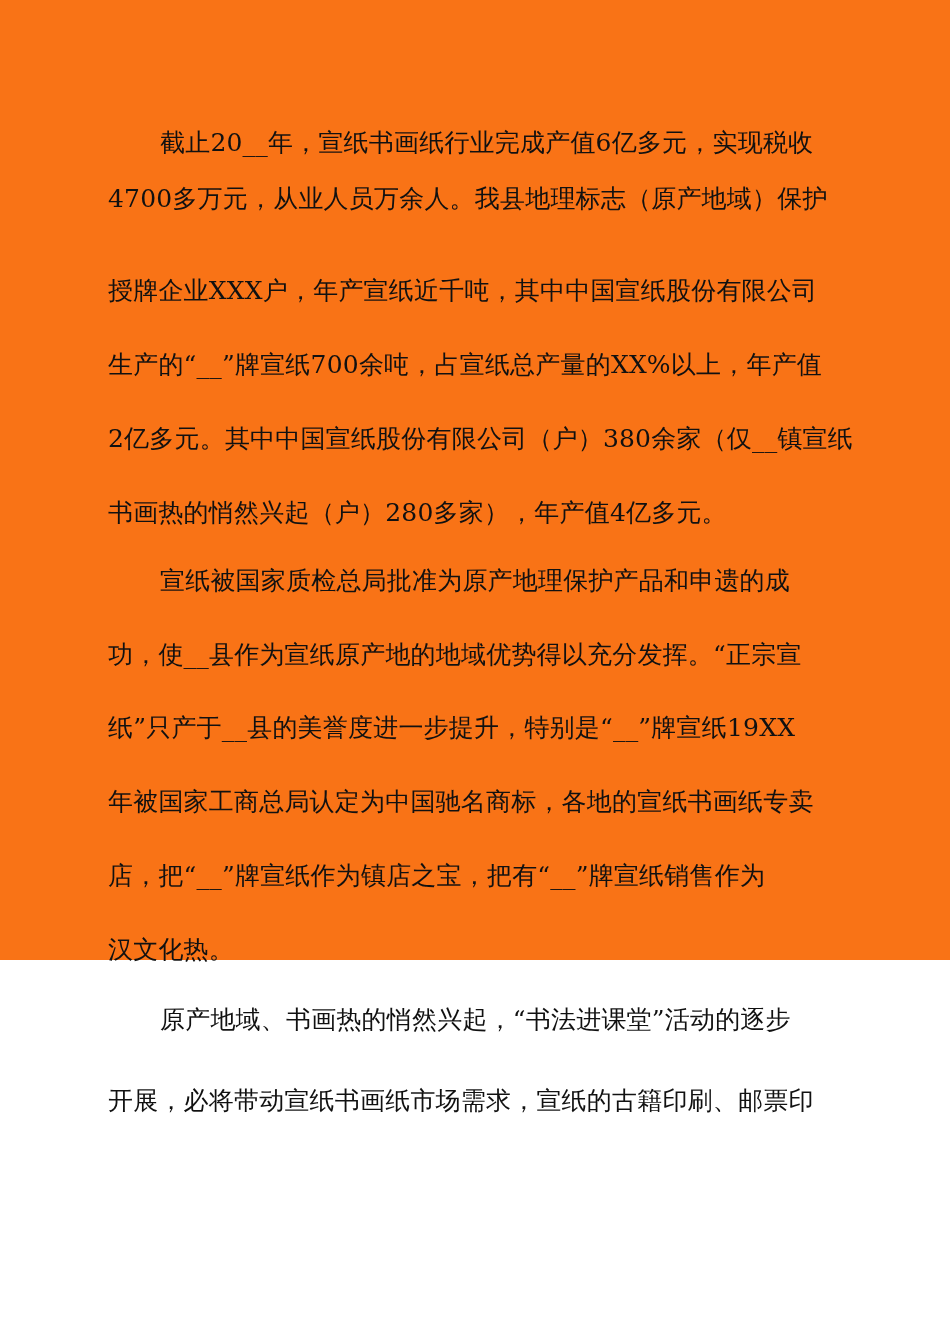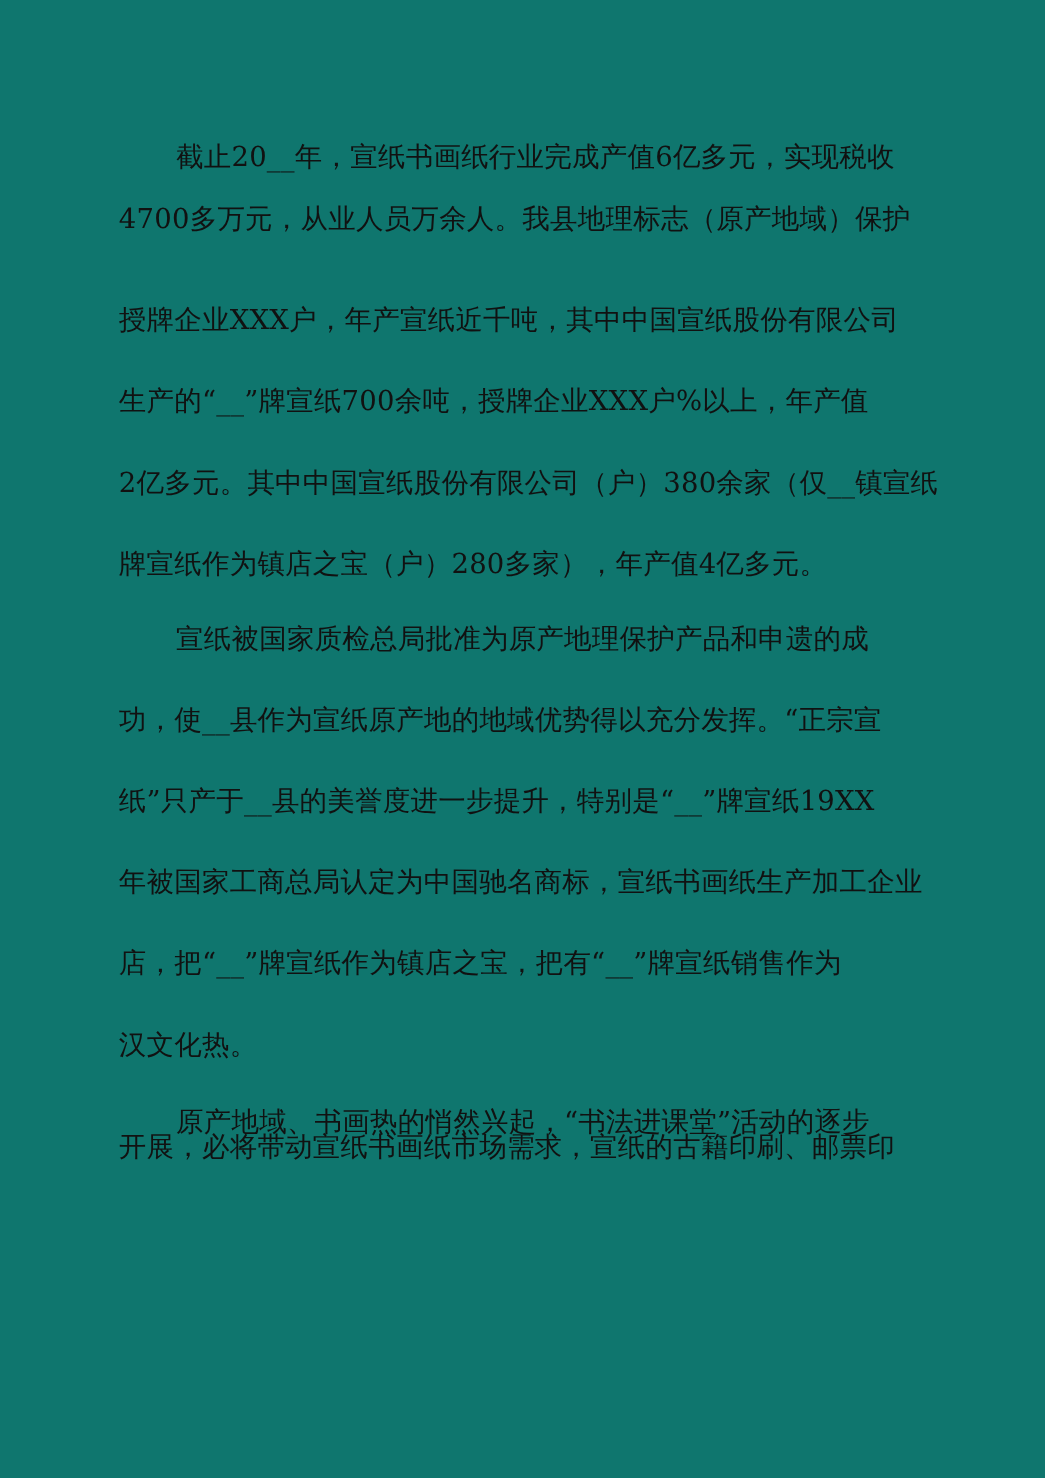--- a/index.html
+++ b/index.html
@@ -13,22 +13,22 @@
       position: relative;
       overflow: hidden;
       font-family: "DejaVu Serif", "Liberation Serif", serif;
       color: #111111;
     }
     .page {
       position: absolute;
       left: 0;
       top: 0;
       width: 950px;
-      height: 1344px;
-      background: #0f766e;
+      height: 960px;
+      background: #f97316;
       text-decoration: underline;
     }
     .line {
       position: absolute;
       left: 108px;
       width: 740px;
       font-size: 25px;
       line-height: 30px;
       white-space: nowrap;
       letter-spacing: 0.2px;
@@ -39,32 +39,32 @@
   </style>
 </head>
 <body>
 
 <div class="page">
 
   <div>
     <div class="line indent" style="top:128px">截止20__年，宣纸书画纸行业完成产值6亿多元，实现税收</div>
     <div class="line" style="top:184px">4700多万元，从业人员万余人。我县地理标志（原产地域）保护</div>
     <div class="line" style="top:276px">授牌企业XXX户，年产宣纸近千吨，其中中国宣纸股份有限公司</div>
-    <div class="line" style="top:350px">生产的“__”牌宣纸700余吨，授牌企业XXX户%以上，年产值</div>
+    <div class="line" style="top:350px">生产的“__”牌宣纸700余吨，占宣纸总产量的XX%以上，年产值</div>
     <div class="line" style="top:424px">2亿多元。其中中国宣纸股份有限公司（户）380余家（仅__镇宣纸</div>
-    <div class="line" style="top:498px">牌宣纸作为镇店之宝（户）280多家），年产值4亿多元。</div>
+    <div class="line" style="top:498px">书画热的悄然兴起（户）280多家），年产值4亿多元。</div>
   </div>
 
   <div>
     <div class="line indent" style="top:566px">宣纸被国家质检总局批准为原产地理保护产品和申遗的成</div>
     <div class="line" style="top:640px">功，使__县作为宣纸原产地的地域优势得以充分发挥。“正宗宣</div>
     <div class="line" style="top:713px">纸”只产于__县的美誉度进一步提升，特别是“__”牌宣纸19XX</div>
-    <div class="line" style="top:787px">年被国家工商总局认定为中国驰名商标，宣纸书画纸生产加工企业</div>
+    <div class="line" style="top:787px">年被国家工商总局认定为中国驰名商标，各地的宣纸书画纸专卖</div>
     <div class="line" style="top:861px">店，把“__”牌宣纸作为镇店之宝，把有“__”牌宣纸销售作为</div>
     <div class="line" style="top:935px">汉文化热。</div>
   </div>
 
   <div>
     <div class="line indent" style="top:1005px">原产地域、书画热的悄然兴起，“书法进课堂”活动的逐步</div>
-    <div class="line" style="top:1028px">开展，必将带动宣纸书画纸市场需求，宣纸的古籍印刷、邮票印</div>
+    <div class="line" style="top:1086px">开展，必将带动宣纸书画纸市场需求，宣纸的古籍印刷、邮票印</div>
   </div>
 
 </div>
 
 </body></html>

